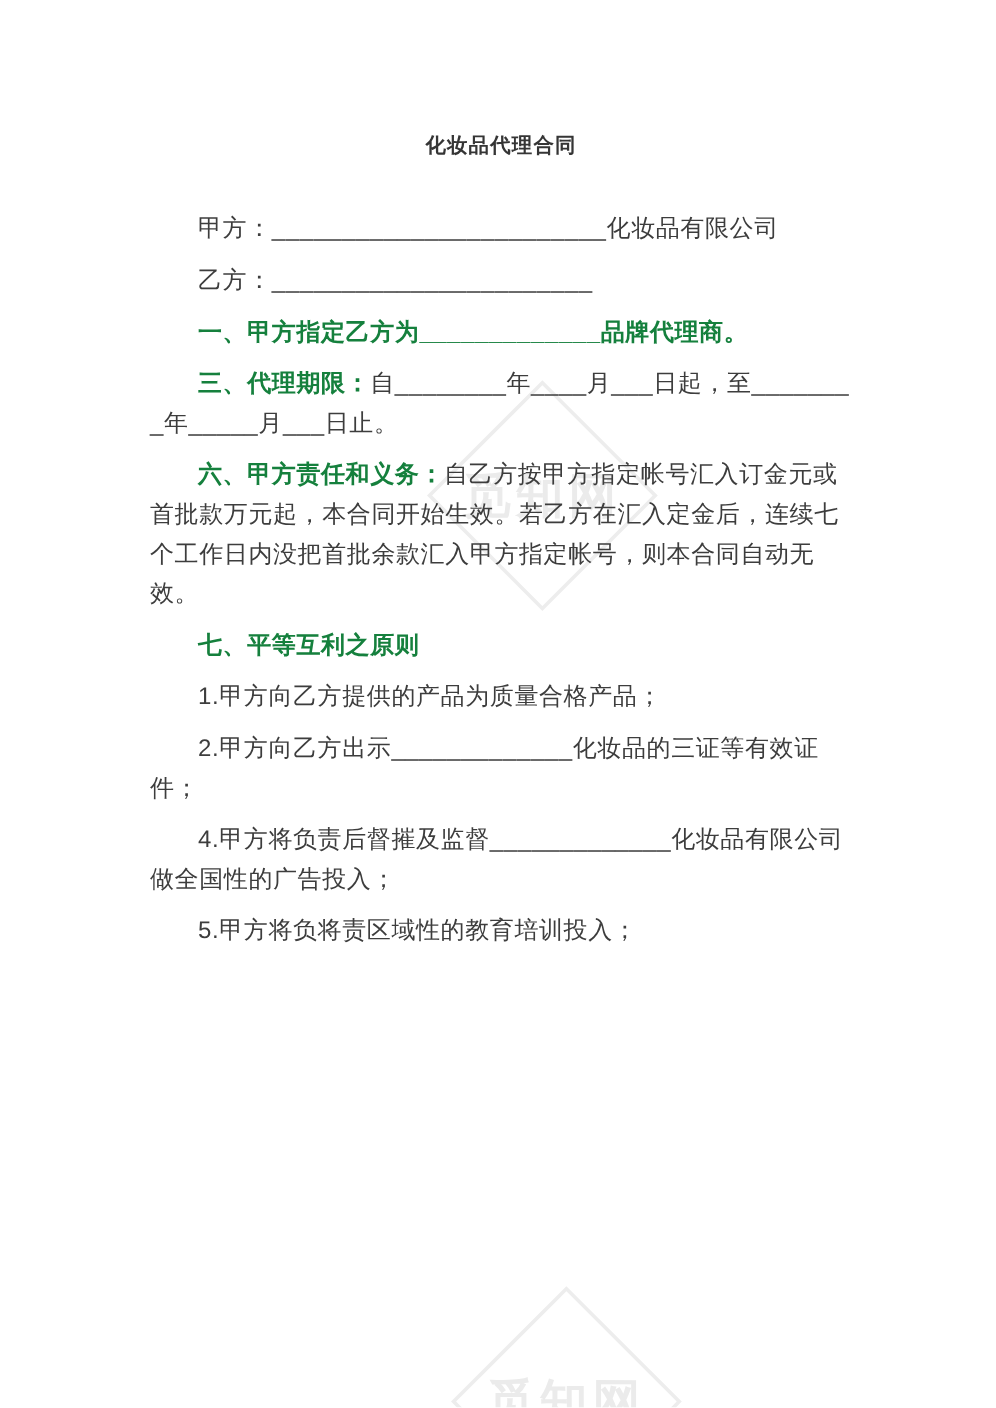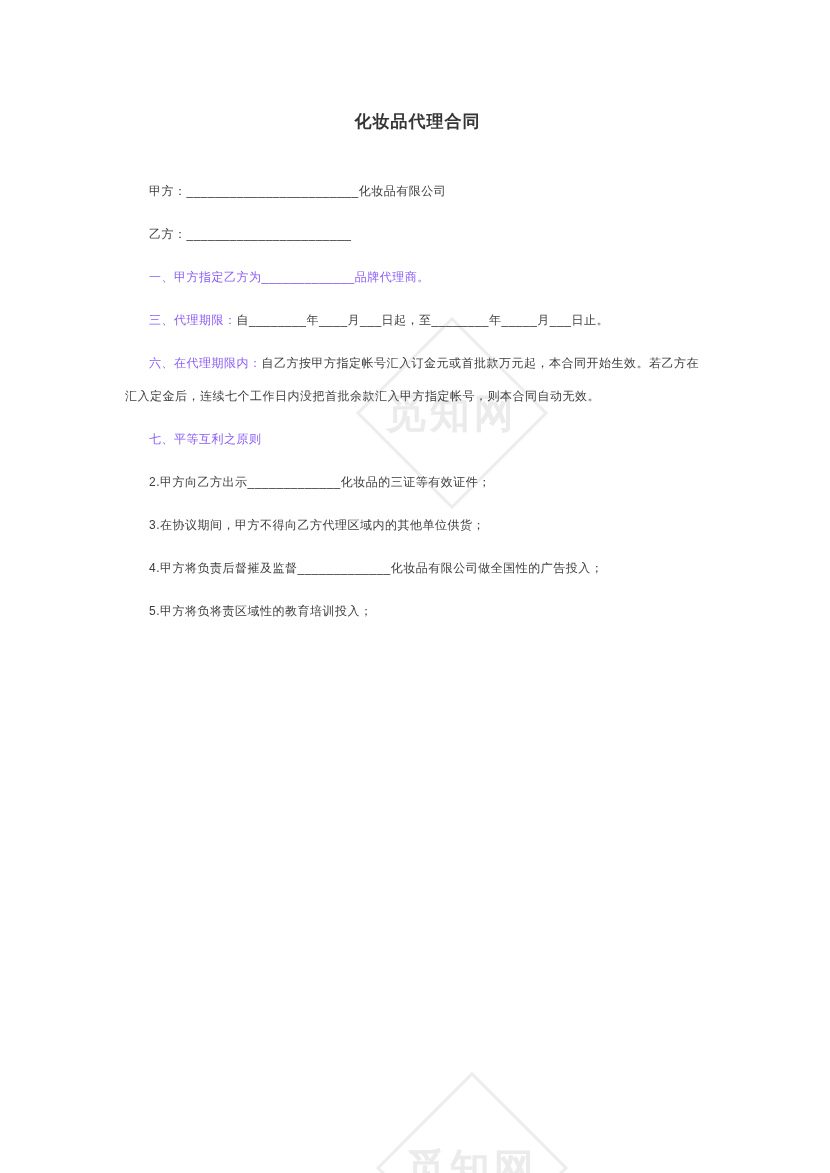--- a/index.html
+++ b/index.html
@@ -18,28 +18,28 @@
   }
   .doc-title{
     text-align:center;
     font-size:17px;
     font-weight:bold;
     color:#353535;
     margin:0 0 42px 0;
     letter-spacing:1px;
   }
   .para{
-    font-size:12px;
+    font-size:20px;
     line-height:33px;
     letter-spacing:0.5px;
     margin:0 0 10px 0;
     text-indent:2em;
     word-break:break-all;
   }
-  .p-label{font-weight:normal;color:#8b5cf6;}
+  .p-label{font-weight:bold;color:#15803d;}
   .p-text{font-weight:normal;}
   
   .wm{
     position:absolute;
     pointer-events:none;
     z-index:0;
   }
   .wm-diamond{
     width:130px;height:130px;
     border:3px solid #ededed;
@@ -92,35 +92,35 @@
     </p>
 
 
     <p class="para">
       <span class="p-label">三、代理期限：</span><span class="p-text">自________年____月___日起，至________年_____月___日止。</span>
     </p>
 
 
 
     <p class="para">
-      <span class="p-label">六、在代理期限内：</span><span class="p-text">自乙方按甲方指定帐号汇入订金元或首批款万元起，本合同开始生效。若乙方在汇入定金后，连续七个工作日内没把首批余款汇入甲方指定帐号，则本合同自动无效。</span>
+      <span class="p-label">六、甲方责任和义务：</span><span class="p-text">自乙方按甲方指定帐号汇入订金元或首批款万元起，本合同开始生效。若乙方在汇入定金后，连续七个工作日内没把首批余款汇入甲方指定帐号，则本合同自动无效。</span>
     </p>
 
     <p class="para">
       <span class="p-label">七、平等互利之原则</span><span class="p-text"></span>
     </p>
 
+    <p class="para">
+      <span class="p-label"></span><span class="p-text">1.甲方向乙方提供的产品为质量合格产品；</span>
+    </p>
 
     <p class="para">
       <span class="p-label"></span><span class="p-text">2.甲方向乙方出示_____________化妆品的三证等有效证件；</span>
     </p>
 
-    <p class="para">
-      <span class="p-label"></span><span class="p-text">3.在协议期间，甲方不得向乙方代理区域内的其他单位供货；</span>
-    </p>
 
     <p class="para">
       <span class="p-label"></span><span class="p-text">4.甲方将负责后督摧及监督_____________化妆品有限公司做全国性的广告投入；</span>
     </p>
 
     <p class="para">
       <span class="p-label"></span><span class="p-text">5.甲方将负将责区域性的教育培训投入；</span>
     </p>
 
   </div>

